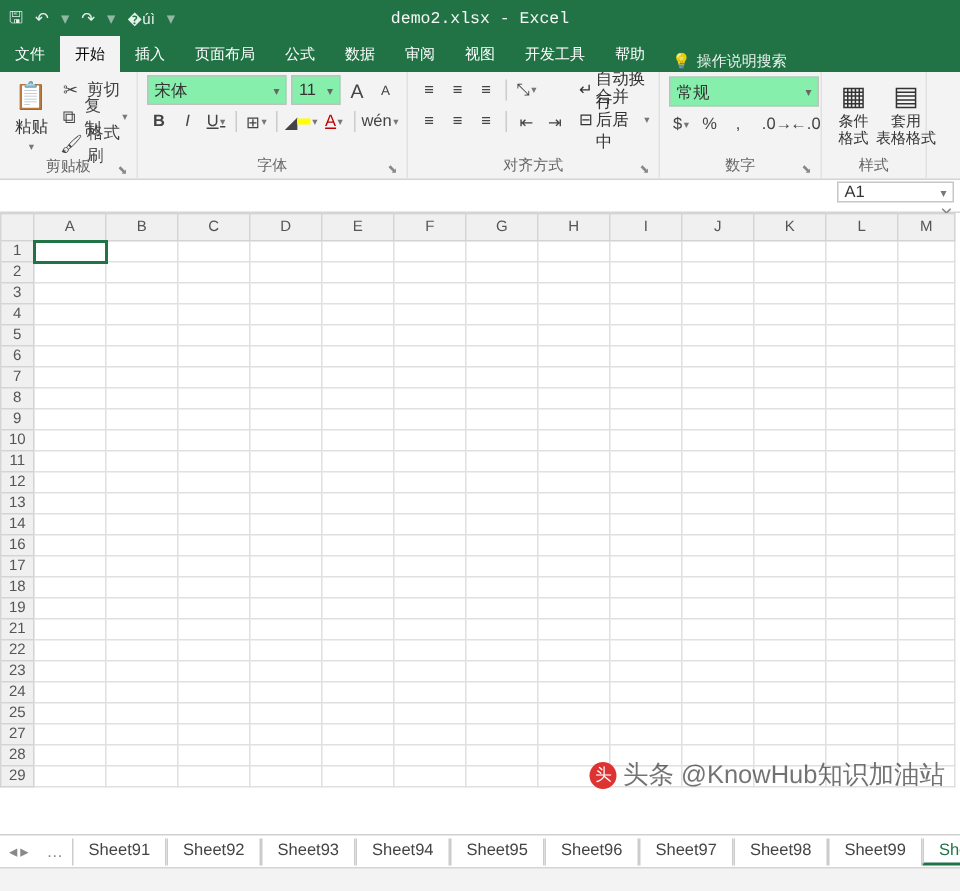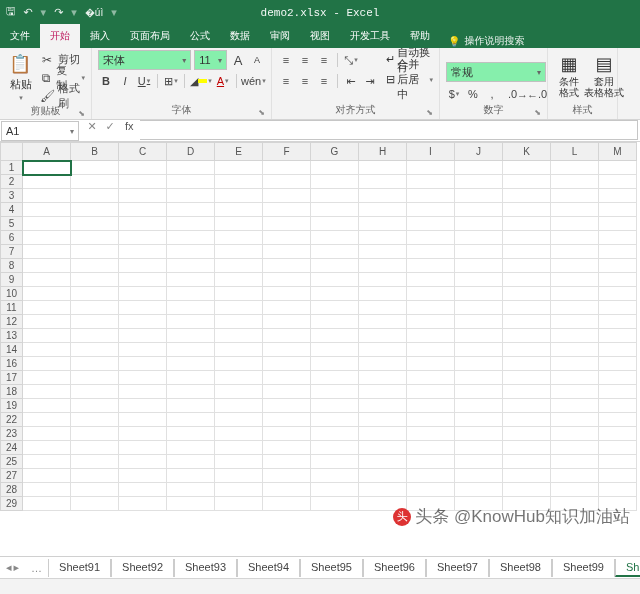--- a/index.html
+++ b/index.html
@@ -4,40 +4,40 @@
 <style>
 *{box-sizing:border-box;margin:0;padding:0;font-family:"Microsoft YaHei","Segoe UI",sans-serif;}
 body{width:640px;height:594px;overflow:hidden;background:#fff;font-size:11px;color:#333;}
 .titlebar{height:24px;background:#217346;color:#fff;display:flex;align-items:center;padding:0 6px;font-size:11px;}
 .titlebar .qat{display:flex;align-items:center;gap:8px;}
 .titlebar .qat span{opacity:.9;}
 .title-center{position:absolute;left:0;right:0;text-align:center;pointer-events:none;}
 .title-center span{opacity:.95;font-family:Liberation Mono, monospace;}
 .tabs{height:24px;background:#217346;display:flex;align-items:flex-end;color:#fff;font-size:10px;}
 .tab{padding:4px 10px 5px;height:24px;display:flex;align-items:center;cursor:pointer;}
-.tab.active{background:#f3f3f3;color:#be185d;}
+.tab.active{background:#f3f3f3;color:#000000;}
 .tell-me{display:flex;align-items:center;gap:4px;margin-left:8px;opacity:.9;}
 .ribbon{height:72px;background:#f3f3f3;border-bottom:1px solid #d4d4d4;display:flex;overflow:hidden;}
 .group{border-right:1px solid #e1e1e1;padding:3px 6px 2px;display:flex;flex-direction:column;justify-content:space-between;flex-shrink:0;}
 .group-body{display:flex;gap:4px;align-items:flex-start;}
 .group-label{font-size:10px;color:#666;text-align:center;position:relative;}
 .group-label .launcher{position:absolute;right:0;bottom:0;font-size:8px;color:#888;cursor:pointer;}
 .vstack{display:flex;flex-direction:column;gap:1px;}
 .big-btn{display:flex;flex-direction:column;align-items:center;justify-content:center;padding:2px 4px;cursor:pointer;gap:2px;}
 .big-btn .ico{width:22px;height:22px;display:flex;align-items:center;justify-content:center;font-size:18px;}
 .small-row{display:flex;align-items:center;gap:4px;height:17px;font-size:11px;color:#444;cursor:pointer;}
 .small-row .ico{width:14px;text-align:center;font-size:12px;}
 .font-combo{border:1px solid #c0c0c0;background:#86efac;height:20px;display:flex;align-items:center;padding:0 4px;font-size:11px;cursor:pointer;}
 .font-combo .dd{margin-left:auto;font-size:8px;color:#666;}
 .btnrow{display:flex;gap:3px;align-items:center;height:18px;}
 .tbtn{min-width:16px;height:16px;display:flex;align-items:center;justify-content:center;font-size:11px;cursor:pointer;color:#444;}
 .tbtn.dd::after{content:"▾";font-size:7px;margin-left:1px;color:#777;}
 .sep{width:1px;height:14px;background:#ccc;margin:0 2px;}
 .pill{display:flex;align-items:center;gap:2px;font-size:11px;height:17px;cursor:pointer;}
-.namebar{height:22px;background:#fff;border-bottom:1px solid #d4d4d4;display:flex;align-items:flex-start;font-size:11px;}
+.namebar{height:22px;background:#fff;border-bottom:1px solid #d4d4d4;display:flex;align-items:flex-end;font-size:11px;flex-direction:column;}
 .namebox{width:78px;height:20px;border:1px solid #c6c6c6;margin:1px 4px 1px 1px;display:flex;align-items:center;padding:0 4px;cursor:text;}
 .namebox .dd{margin-left:auto;font-size:8px;color:#777;}
 .fx-btn{width:18px;text-align:center;color:#888;cursor:pointer;}
 .fx-sym{color:#555;padding:0 6px;}
 .formula{flex:1;height:20px;border:1px solid #c6c6c6;border-left:none;margin-right:2px;}
 .grid-wrap{position:relative;height:414px;overflow:hidden;background:#fff;}
 table{border-collapse:collapse;table-layout:fixed;}
 .colhead th,.rowhead,.sel-all{background:#f0f0f0;border:1px solid #d4d4d4;font-weight:normal;color:#555;font-size:10px;}
 .sel-all{width:22px;height:18px;}
 .colhead th{height:18px;}
@@ -181,21 +181,21 @@
         <div class="pill">
             <span>⊟</span>
             <span>合并后居中</span>
             <span style="font-size:7px;color:#777;margin-left:2px;">▾</span>
           </div>
       </div>
     </div>
     <div class="group-label"><span>对齐方式</span><span class="launcher">⬊</span></div>
   </div>
 
-  <div class="group" style="width:108px;justify-content:flex-end;">
+  <div class="group" style="width:108px;">
     <div class="vstack" style="gap:3px;width:100%;">
       <div class="font-combo" style="width:100px;">
           <span>常规</span>
           <span class="dd">▾</span>
         </div>
       <div class="btnrow">
         <div class="tbtn dd">$</div>
         <div class="tbtn">%</div>
         <div class="tbtn">,</div>
         <div class="sep"></div>
@@ -534,20 +534,36 @@
           <td></td>
           <td></td>
           <td></td>
           <td></td>
           <td></td>
           <td></td>
           <td></td>
           <td></td>
         </tr>
         <tr>
+          <th class="rowhead">21</th>
+          <td></td>
+          <td></td>
+          <td></td>
+          <td></td>
+          <td></td>
+          <td></td>
+          <td></td>
+          <td></td>
+          <td></td>
+          <td></td>
+          <td></td>
+          <td></td>
+          <td></td>
+        </tr>
+        <tr>
           <th class="rowhead">22</th>
           <td></td>
           <td></td>
           <td></td>
           <td></td>
           <td></td>
           <td></td>
           <td></td>
           <td></td>
           <td></td>

